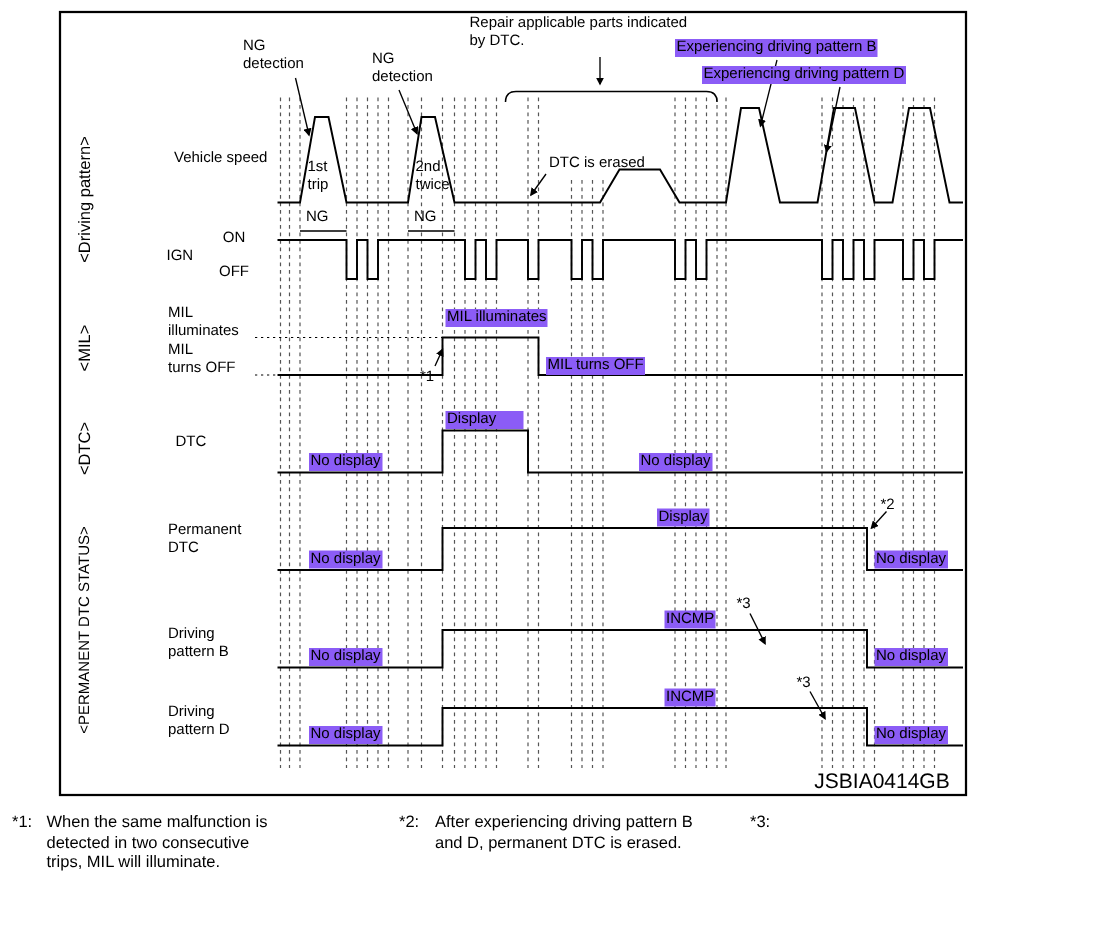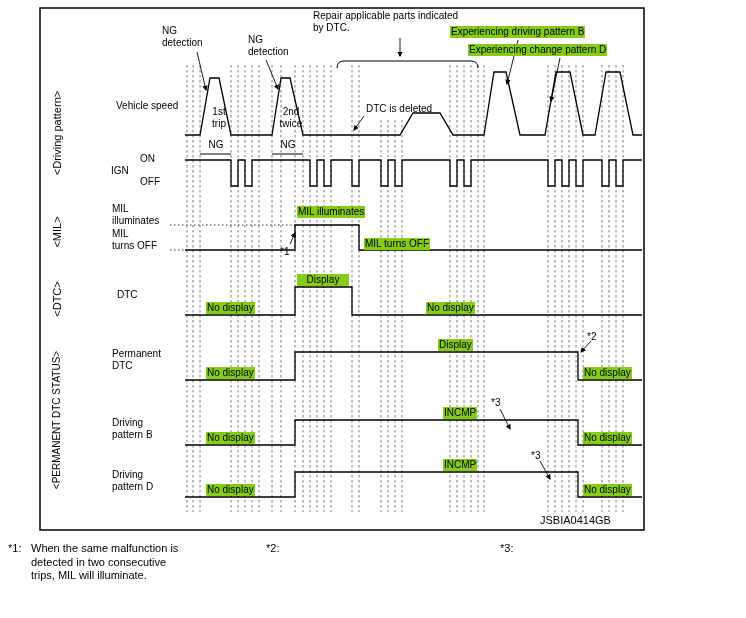--- a/index.html
+++ b/index.html
@@ -2,26 +2,26 @@
 <html><head>
 <meta charset="utf-8">
 <style>
   *{margin:0;padding:0;box-sizing:border-box}
   html,body{background:#fff}
   body{width:746px;height:618px;font-family:"Liberation Sans",sans-serif;color:#000}
   .stage{position:relative;width:746px;height:618px;overflow:hidden}
   svg{position:absolute;left:0;top:0}
   .lbl{position:absolute;font-size:10px;line-height:12px;white-space:nowrap}
   .pre{white-space:pre-line}
-  .bg{background:#84cc16;padding:0 1px}
-  .ctr{text-align:center}
-  .rt{text-align:left}
+  .bg{background:#8b5cf6;padding:0 1px}
+  .ctr{text-align:left}
+  .rt{text-align:center}
   .rot{transform:rotate(-90deg);transform-origin:center;text-align:center;line-height:14px;white-space:nowrap;position:absolute;font-size:11px}
   .rot.small{font-size:10px}
-  .code{font-size:11px}
+  .code{font-size:14px}
   .fn{position:absolute;font-size:11px;line-height:13.5px;white-space:normal}
 </style>
 </head>
 <body>
 
 <div class="stage">
 
   <svg width="746" height="618" viewBox="0 0 746 618">
     <defs>
       <marker id="arw" viewBox="0 0 10 10" refX="8" refY="5" markerWidth="6" markerHeight="6" orient="auto">
@@ -65,22 +65,22 @@
     </g>
   </svg>
 
   <div class="lbl pre" style="left:162px;top:25px">NG
 detection</div>
   <div class="lbl pre" style="left:248px;top:34px">NG
 detection</div>
   <div class="lbl pre" style="left:313px;top:10px">Repair applicable parts indicated
 by DTC.</div>
   <div class="lbl bg" style="left:450px;top:26px">Experiencing driving pattern B</div>
-  <div class="lbl bg" style="left:468px;top:44px">Experiencing change pattern D</div>
-  <div class="lbl" style="left:366px;top:103px">DTC is deleted</div>
+  <div class="lbl bg" style="left:468px;top:44px">Experiencing driving pattern D</div>
+  <div class="lbl" style="left:366px;top:103px">DTC is erased</div>
 
   <div class="lbl" style="left:116px;top:100px">Vehicle speed</div>
   <div class="lbl pre ctr" style="left:205px;top:106px;width:28px">1st
 trip</div>
   <div class="lbl pre ctr" style="left:277px;top:106px;width:28px">2nd
 twice</div>
   <div class="lbl ctr" style="left:204px;top:139px;width:24px">NG</div>
   <div class="lbl ctr" style="left:276px;top:139px;width:24px">NG</div>
 
   <div class="lbl" style="left:111px;top:165px">IGN</div>
@@ -124,15 +124,16 @@
   <div class="rot" style="left:-3px;top:126px;width:120px">&lt;Driving pattern&gt;</div>
   <div class="rot" style="left:27px;top:225px;width:60px">&lt;MIL&gt;</div>
   <div class="rot" style="left:27px;top:292px;width:60px">&lt;DTC&gt;</div>
   <div class="rot small" style="left:-31px;top:413px;width:176px">&lt;PERMANENT DTC STATUS&gt;</div>
 
   <div class="lbl rt code" style="left:540px;top:514px;width:96px">JSBIA0414GB</div>
 
   <div class="fn" style="left:8px;top:542px;width:20px">*1:</div>
   <div class="fn" style="left:31px;top:542px;width:162px">When the same malfunction is detected in two consecutive trips, MIL will illuminate.</div>
   <div class="fn" style="left:266px;top:542px;width:20px">*2:</div>
+  <div class="fn" style="left:290px;top:542px;width:176px">After experiencing driving pattern B and D, permanent DTC is erased.</div>
   <div class="fn" style="left:500px;top:542px;width:20px">*3:</div>
 
 </div>
 
 </body></html>

